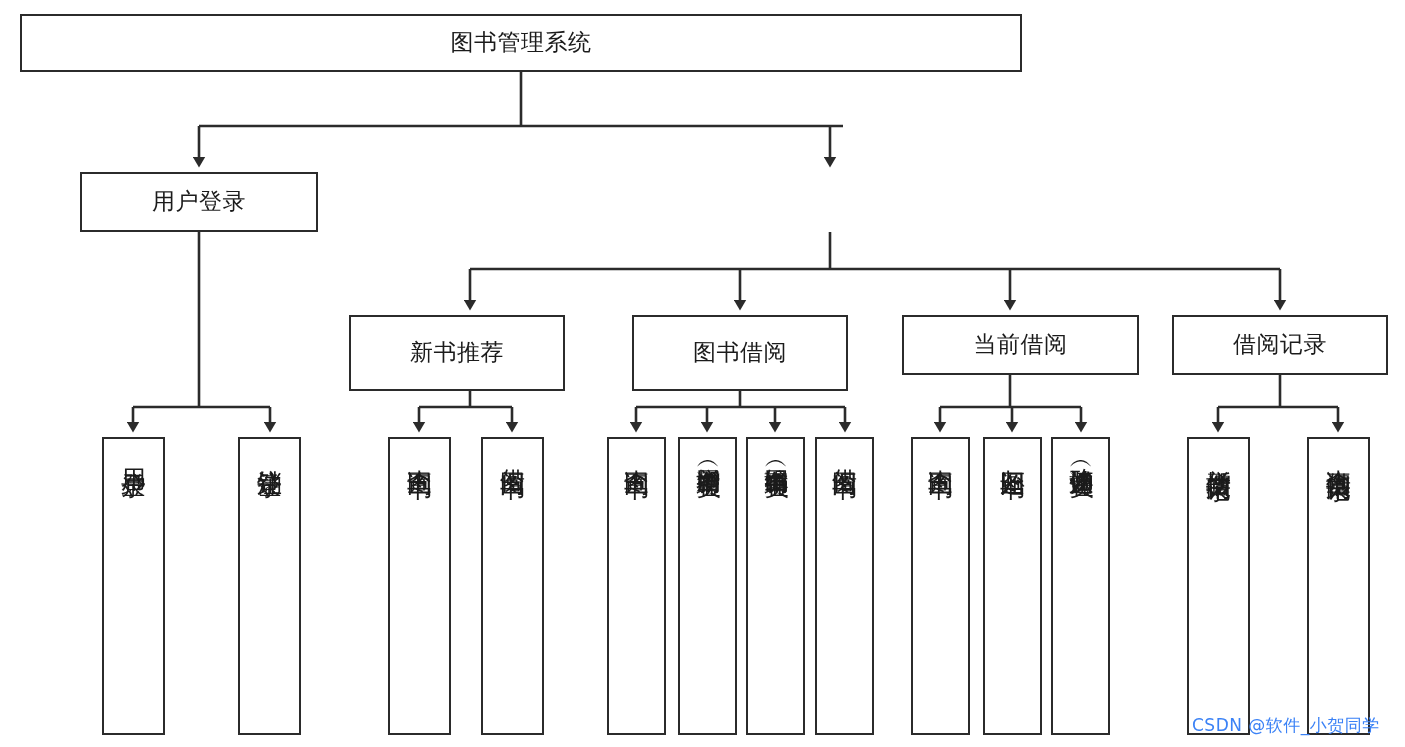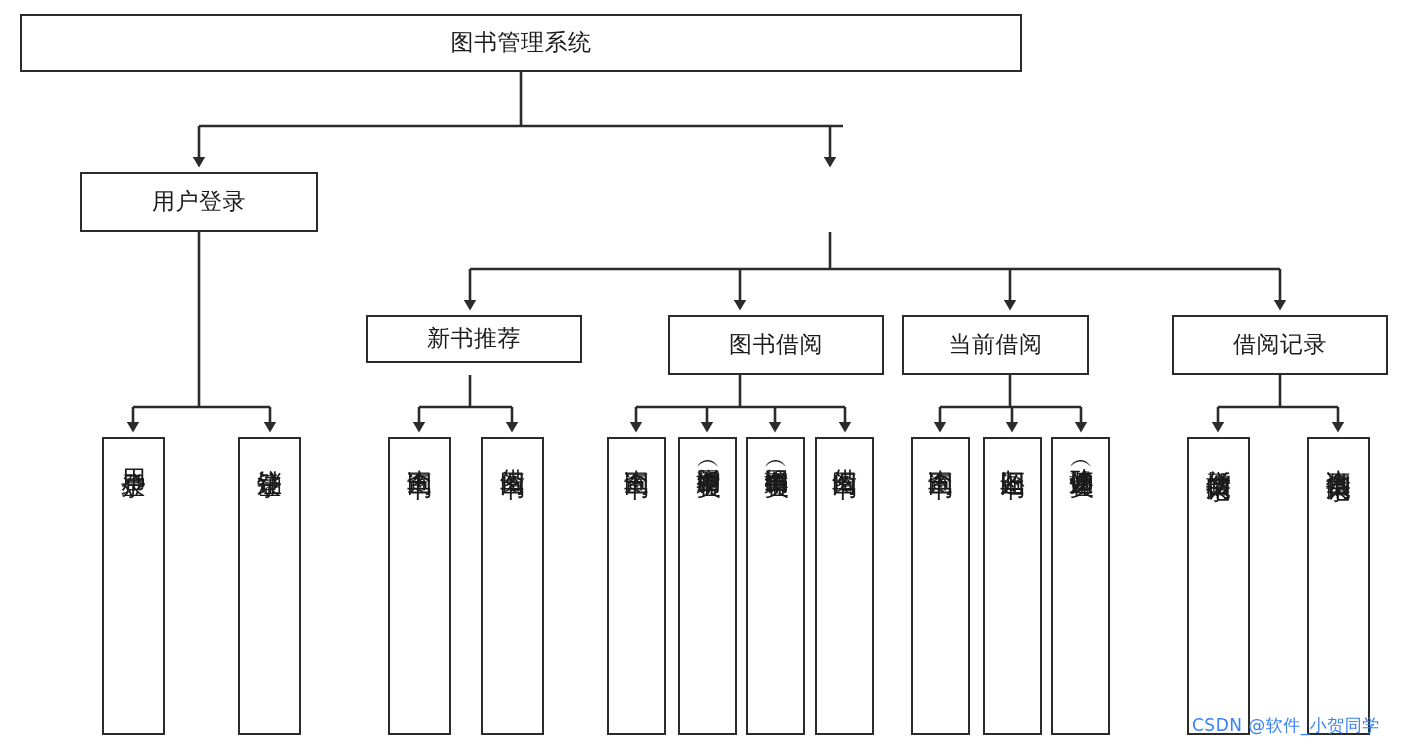--- a/index.html
+++ b/index.html
@@ -125,27 +125,27 @@
   </svg>
 
   <div class="node node-h" style="left:20px; top:14px; width:1002px; height:58px;">
     <span>图书管理系统</span>
   </div>
 
   <div class="node node-h" style="left:80px; top:172px; width:238px; height:60px;">
     <span>用户登录</span>
   </div>
 
-  <div class="node node-h" style="left:366px; top:315px; width:216px; height:48px;">
+  <div class="node node-h" style="left:349px; top:315px; width:216px; height:76px;">
     <span>新书推荐</span>
   </div>
-  <div class="node node-h" style="left:632px; top:315px; width:216px; height:60px;margin-left:36px;">
+  <div class="node node-h" style="left:632px; top:315px; width:216px; height:76px;">
     <span>图书借阅</span>
   </div>
-  <div class="node node-h" style="left:902px; top:315px; width:187px; height:60px;">
+  <div class="node node-h" style="left:902px; top:315px; width:237px; height:60px;">
     <span>当前借阅</span>
   </div>
   <div class="node node-h" style="left:1172px; top:315px; width:216px; height:60px;text-align:center;">
     <span>借阅记录</span>
   </div>
 
   <div class="node node-v" style="left:102px; top:437px; width:63px; height:298px;">
     <span class="vtext">用户登录</span>
   </div>
   <div class="node node-v" style="left:238px; top:437px; width:63px; height:298px;">

